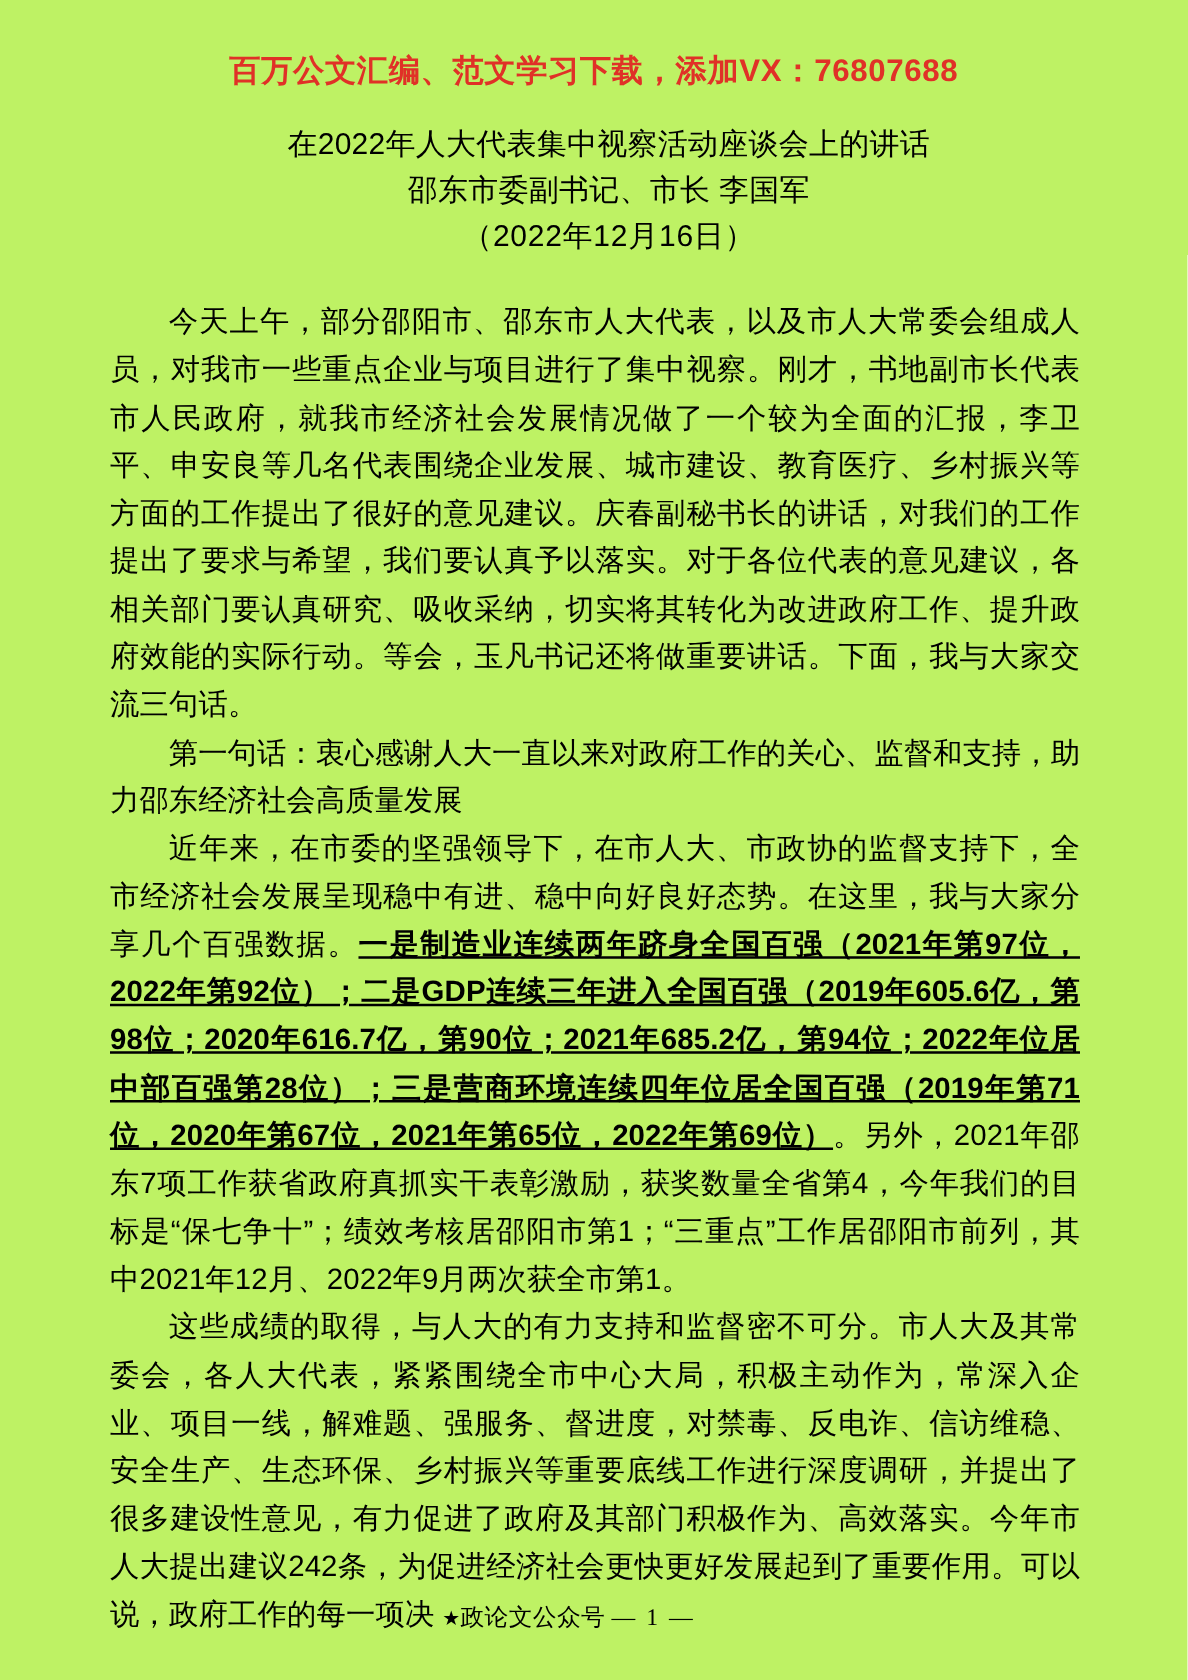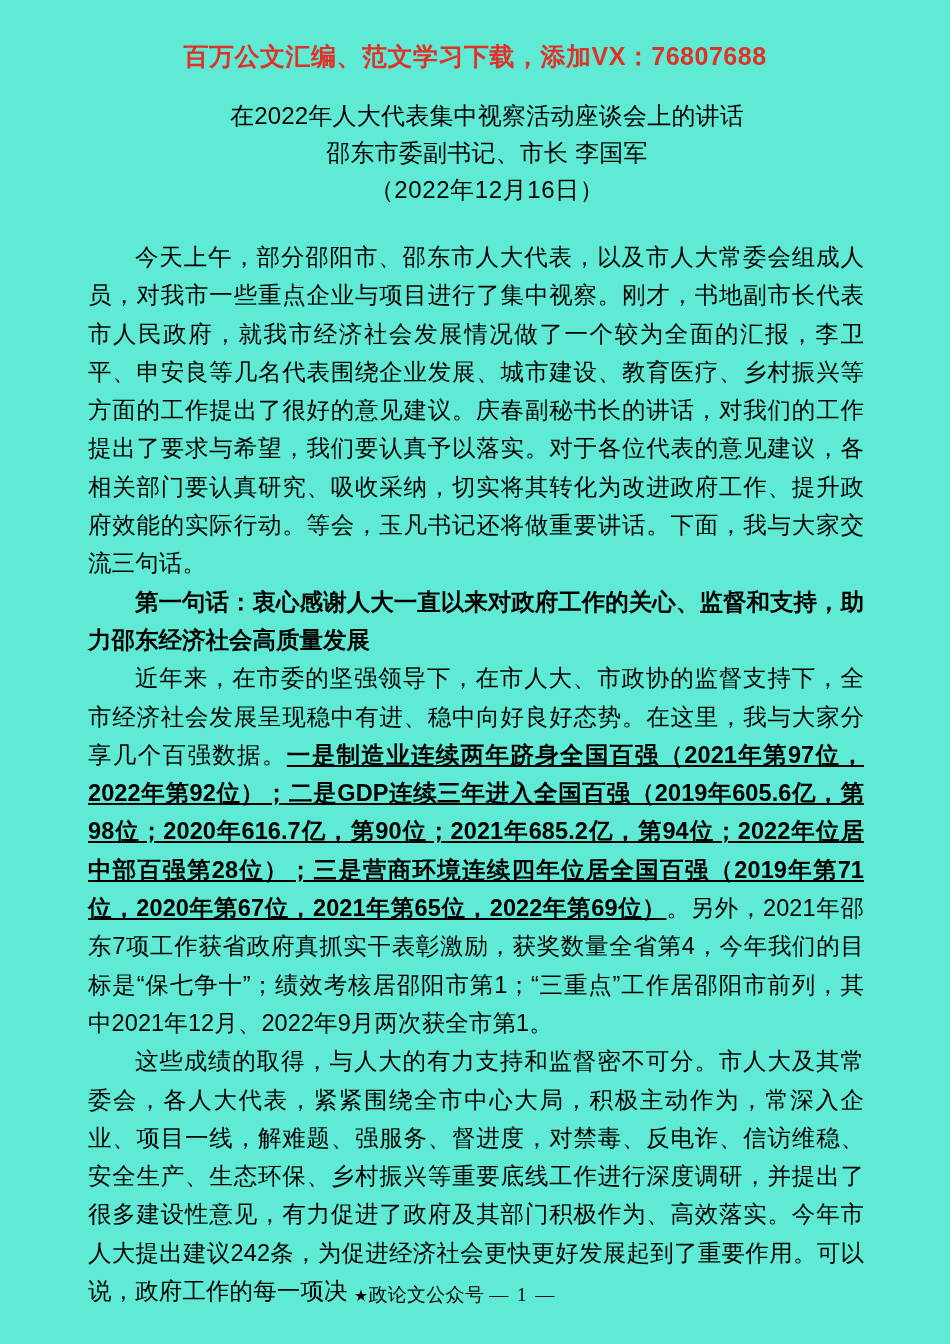--- a/index.html
+++ b/index.html
@@ -9,21 +9,21 @@
   }
   body {
     font-family: "Liberation Sans", "DejaVu Sans", sans-serif;
     color: #000000;
     -webkit-font-smoothing: antialiased;
   }
   .page {
     position: relative;
     width: 950px;
     height: 1344px;
-    background: #5eead4;
+    background: #bef264;
     overflow: hidden;
     box-sizing: border-box;
   }
 
   
   .promo-banner {
     position: absolute;
     top: 40px;
     left: 0;
     width: 950px;
@@ -66,21 +66,21 @@
     line-height: 38.3px;
     text-align: justify;
     text-justify: inter-ideograph;
     margin: 0;
     letter-spacing: 0.1px;
   }
   .para.indent {
     text-indent: 2em;
   }
   .para.heading-bold {
-    font-weight: 700;
+    font-weight: 400;
     text-indent: 2em;
     letter-spacing: 0px;
   }
   .b {
     font-weight: 700;
     text-decoration: underline;
   }
 
   
   .footer {

